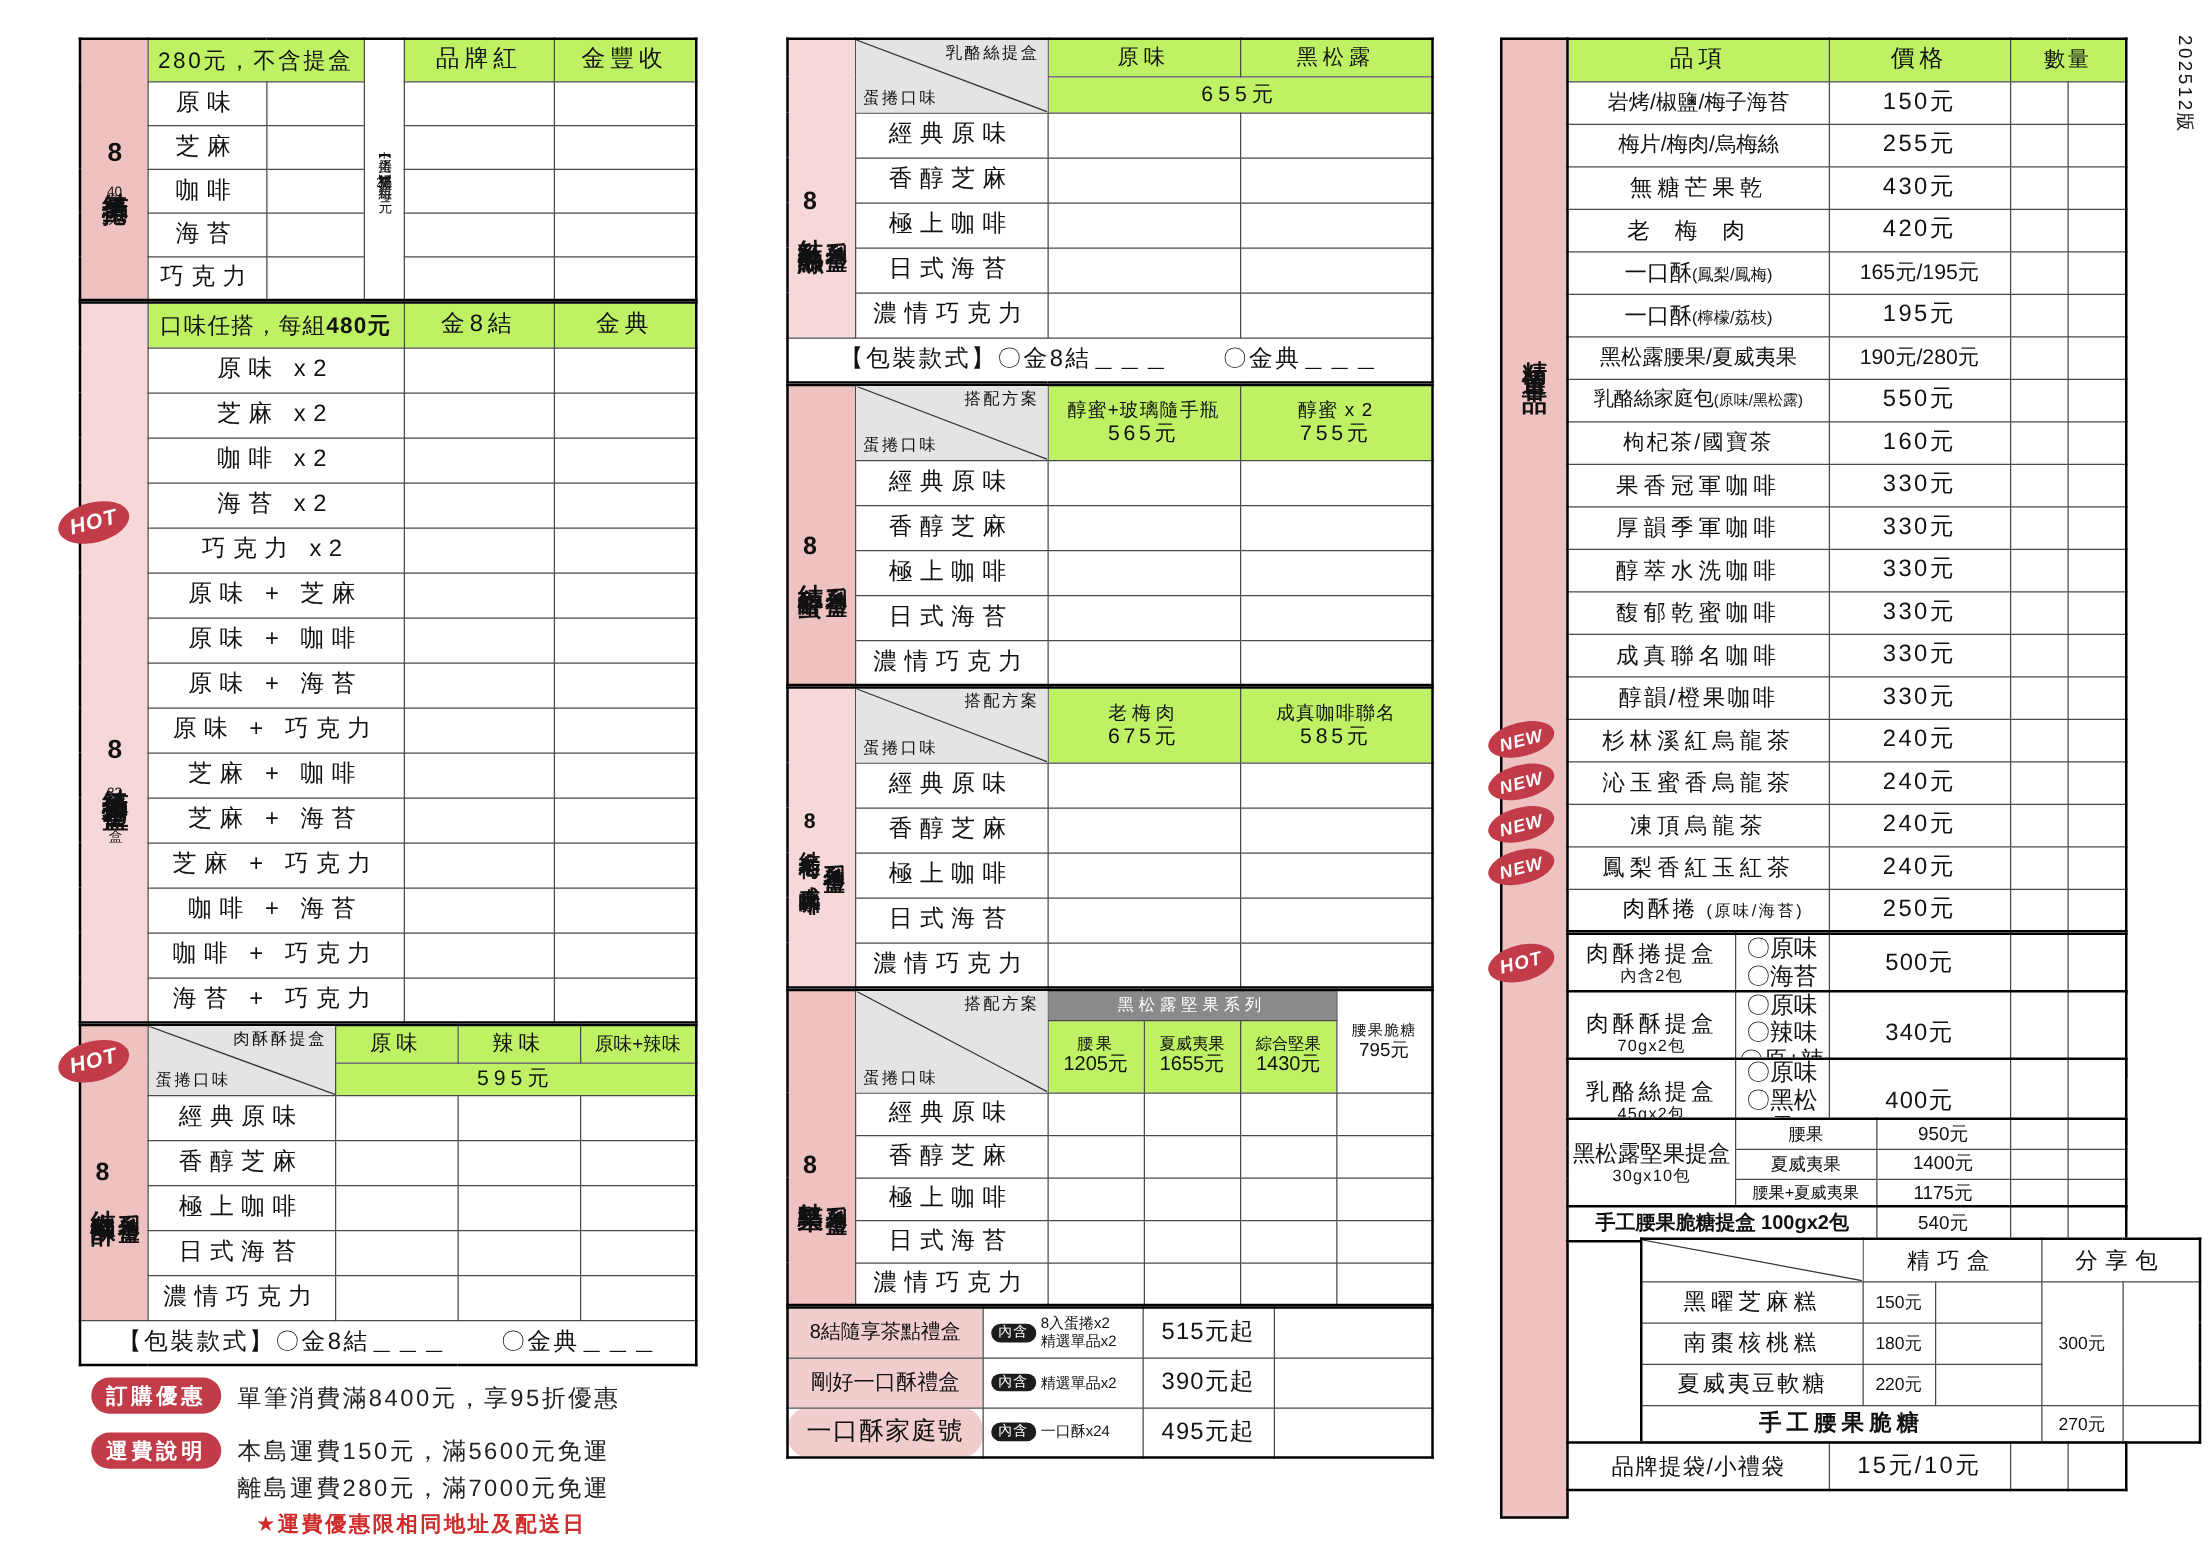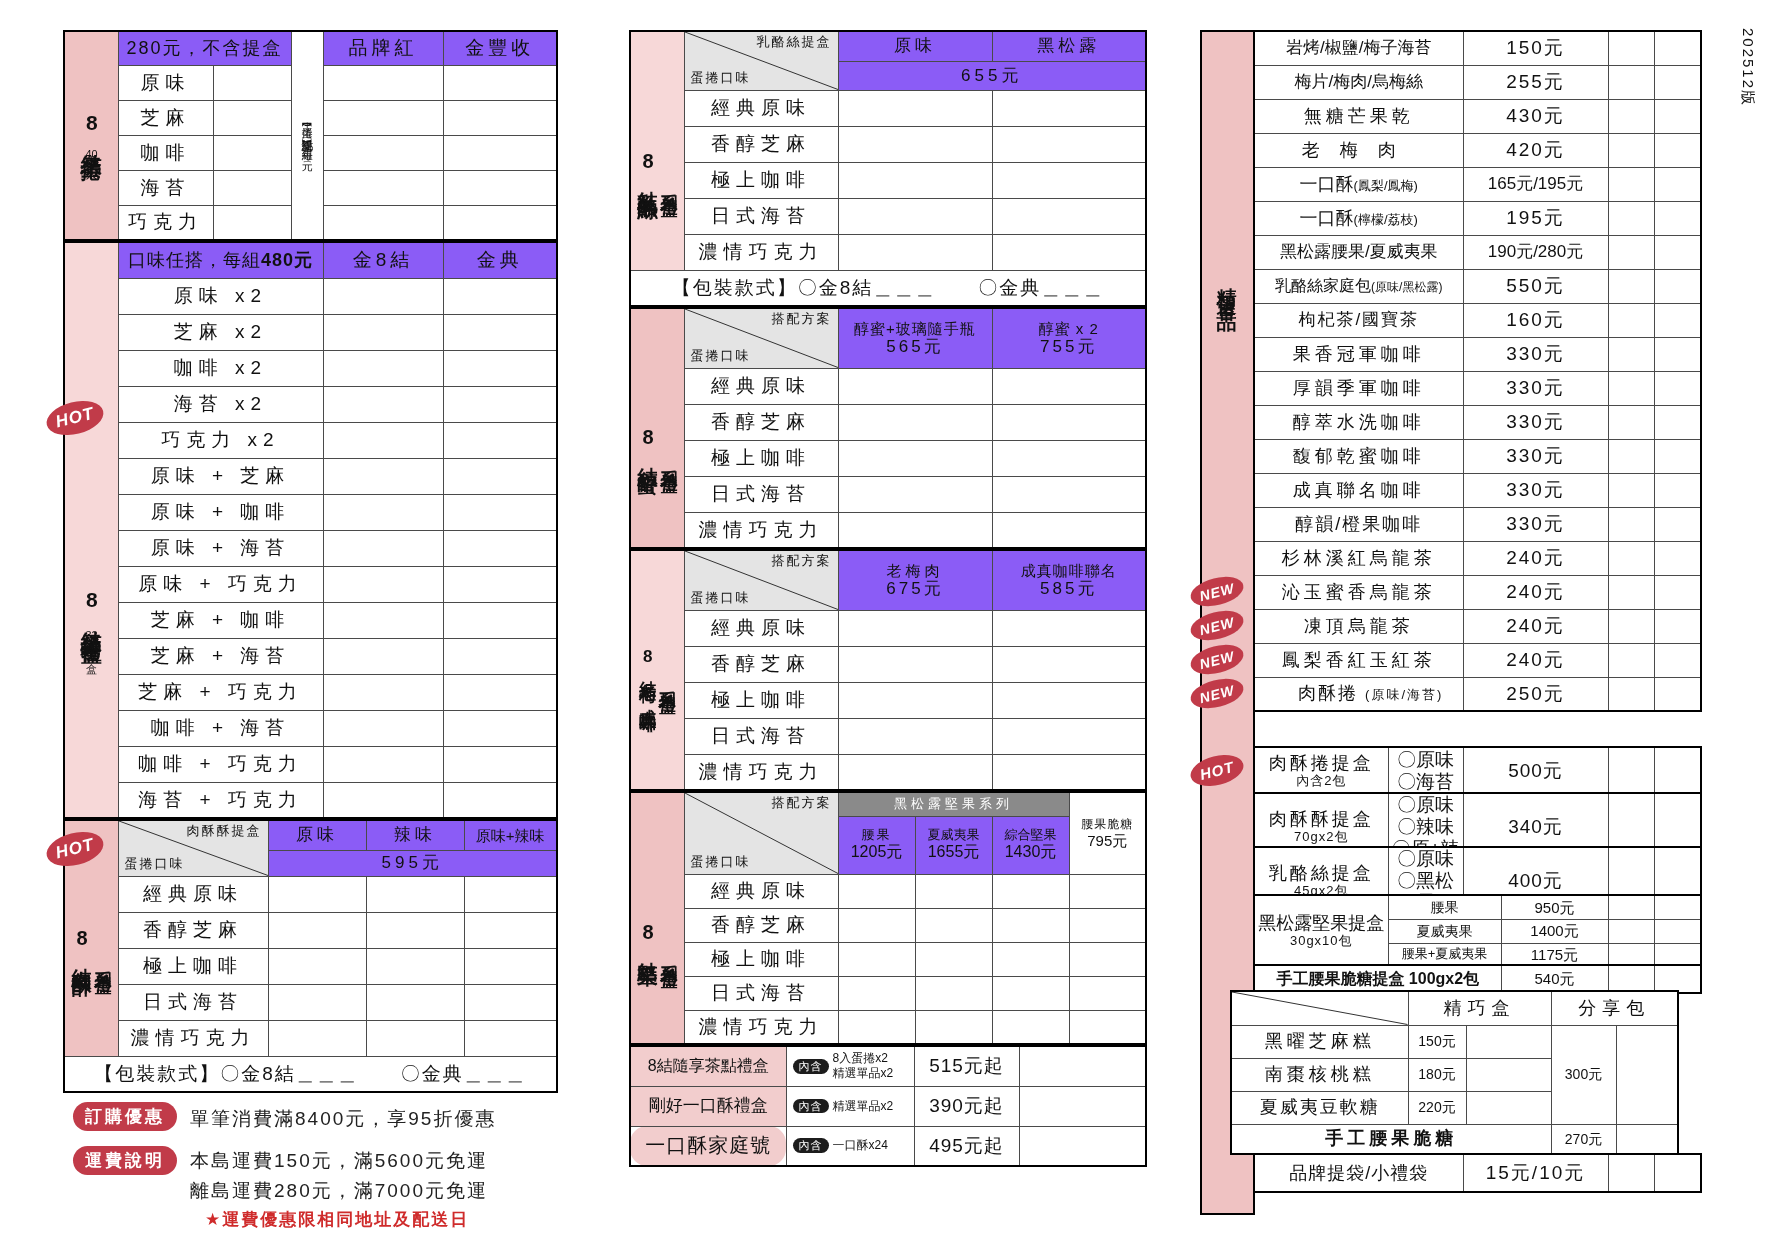--- a/index.html
+++ b/index.html
@@ -1,19 +1,19 @@
 <!DOCTYPE html>
 <html><head>
 <meta charset="utf-8">
 <style>
   html,body{margin:0;padding:0;background:#fff;}
   body{width:1766px;height:1252px;position:relative;font-family:"Liberation Sans","DejaVu Sans",sans-serif;color:#111;}
   .t{position:absolute;border-collapse:collapse;table-layout:fixed;background:#fff;border:2px solid #000;}
   .t td{border:1px solid #4a4a4a;padding:0;text-align:center;vertical-align:middle;overflow:hidden;font-size:19px;line-height:1.15;}
-  .hdr{background:#8b5cf6;}
+  .hdr{background:#bef264;}
   .p1{background:#efc2c2;}
   .p2{background:#f7d8d8;}
   .p3{background:#f2cdcd;}
   .dark{background:#8a8a8a;color:#fff;}
   .fl{letter-spacing:6px;font-size:19px;}
   .ls2{letter-spacing:2px;} .ls4{letter-spacing:4px;}
   .bold{font-weight:bold;}
   .vt{writing-mode:vertical-rl;text-orientation:upright;display:inline-block;}
   .tcu{text-combine-upright:all;}
   .sideWrap{display:flex;flex-direction:row;justify-content:center;align-items:flex-start;height:100%;}
@@ -596,20 +596,25 @@
 </div>
 
 <table class="t" style="left:1253px;top:30px;width:447px;">
   <colgroup>
       <col style="width:209px">
       <col style="width:145px">
       <col style="width:46px">
       <col style="width:47px">
     </colgroup>
   <tbody>
+      <tr style="height:34px">
+    <td class="hdr ls4">品項</td>
+    <td class="hdr ls4">價格</td>
+    <td class="hdr ls2" colspan="2" style="font-size:17px">數量</td>
+  </tr>
   <tr style="height:34px">
         <td style="font-size:17px"><span>岩烤/椒鹽/梅子海苔</span><span class="paren"></span></td>
         <td class="ls2">150元</td>
         <td></td>
         <td></td>
       </tr>
   <tr style="height:34px">
         <td style="font-size:17px"><span>梅片/梅肉/烏梅絲</span><span class="paren"></span></td>
         <td class="ls2">255元</td>
         <td></td>
@@ -846,21 +851,21 @@
   <tbody>
       <tr style="height:28px">
     <td style="font-size:16px;font-weight:bold;letter-spacing:0;">手工腰果脆糖提盒 100gx2包</td>
     <td style="font-size:15px">540元</td>
     <td></td>
         <td></td>
   </tr>
 </tbody>
   </table>
 
-<table class="t" style="left:1230px;top:990px;width:447px;">
+<table class="t" style="left:1312px;top:990px;width:447px;">
   <colgroup>
       <col style="width:177px">
       <col style="width:58px">
       <col style="width:85px">
       <col style="width:65px">
       <col style="width:62px">
     </colgroup>
   <tbody>
       <tr style="height:34px">
     <td class="diag white">

